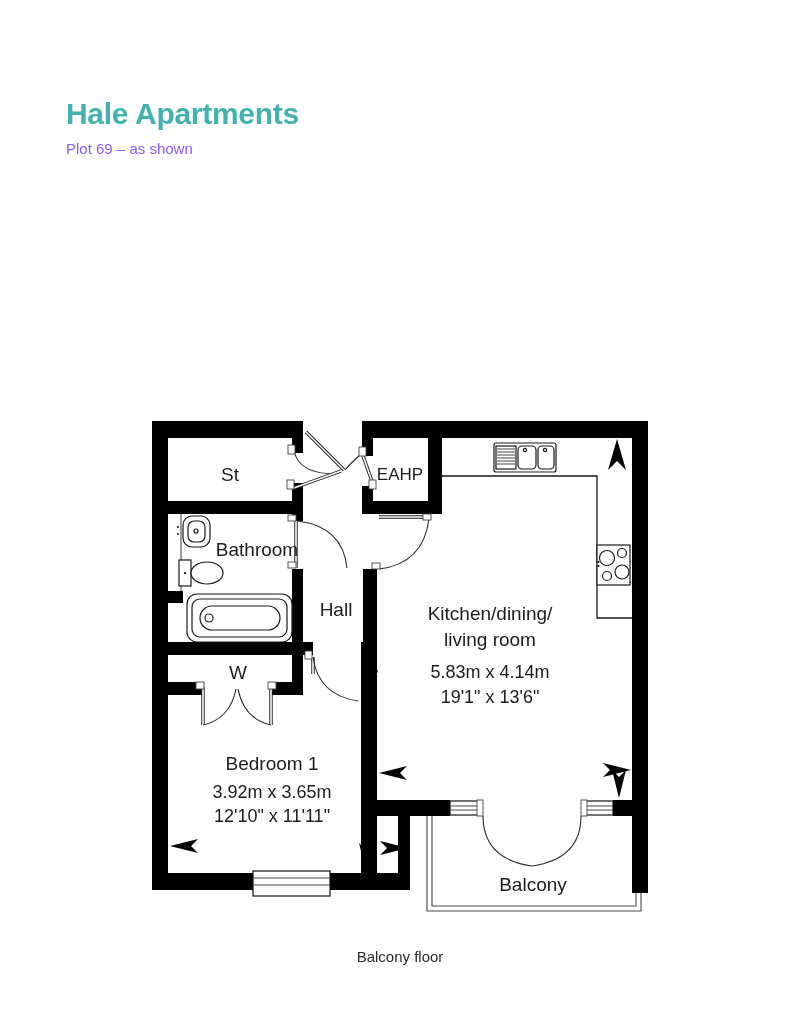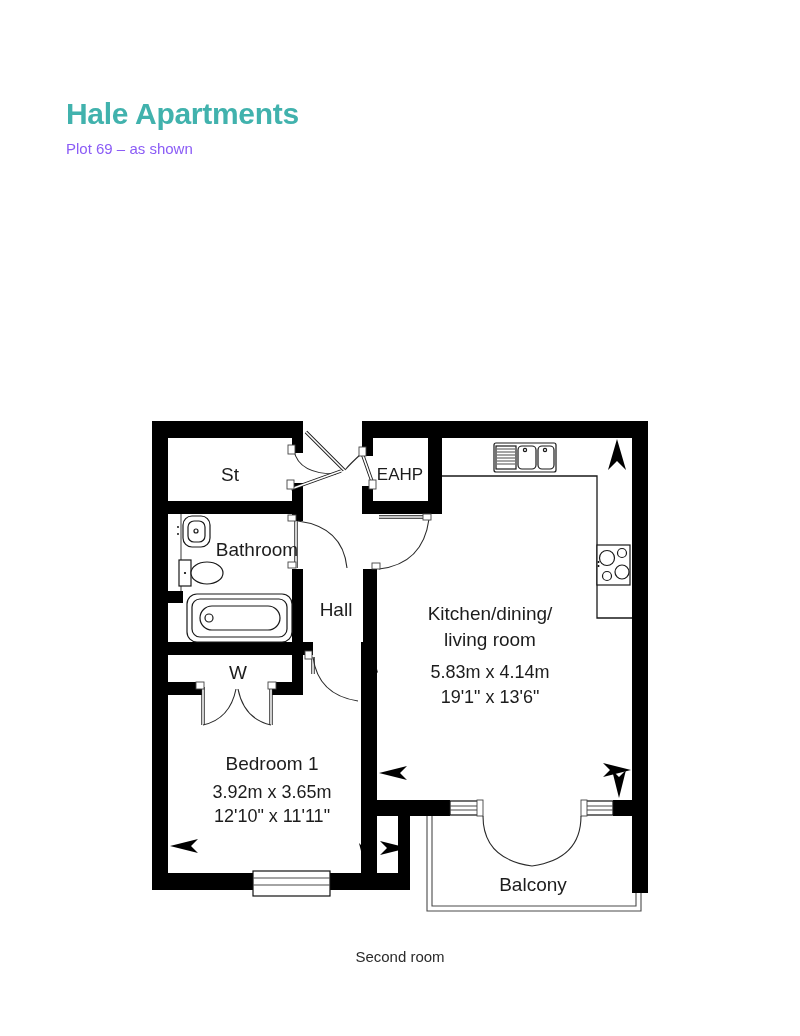--- a/index.html
+++ b/index.html
@@ -217,14 +217,14 @@
     <text class="plan-label" x="490" y="618">living room</text>
     <text class="plan-dims" x="490" y="650">5.83m x 4.14m</text>
     <text class="plan-dims" x="490" y="675">19'1" x 13'6"</text>
     <text class="plan-label" x="238" y="651">W</text>
     <text class="plan-label" x="272" y="742">Bedroom 1</text>
     <text class="plan-dims" x="272" y="770">3.92m x 3.65m</text>
     <text class="plan-dims" x="272" y="794">12'10" x 11'11"</text>
     <text class="plan-label" x="533" y="863">Balcony</text>
   </svg>
 
-  <div class="floor-label">Second room</div>
+  <div class="floor-label">Balcony floor</div>
 </div>
 
 </body></html>

